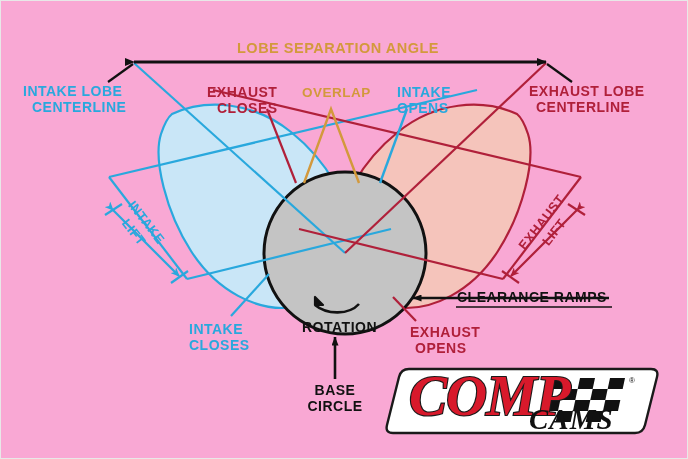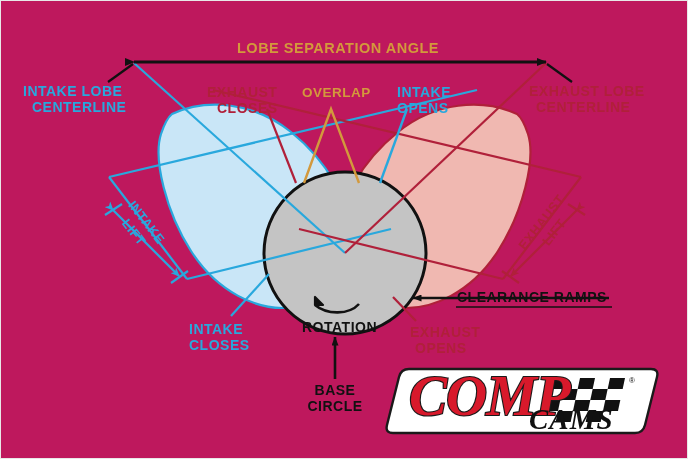--- a/index.html
+++ b/index.html
@@ -7,21 +7,21 @@
     background: #ffffff;
   }
   body {
     width: 688px; height: 459px;
     font-family: "Liberation Sans", sans-serif;
     overflow: hidden;
   }
   #stage {
     position: relative;
     width: 688px; height: 459px;
-    background: #be185d;
+    background: #f9a8d4;
     box-sizing: border-box;
     border: 1px solid #e8e8e8;
     overflow: hidden;
   }
   svg#diagram { position:absolute; left:0; top:0; width:688px; height:459px; display:block; }
   .lbl { font-family:"Liberation Sans", sans-serif; font-weight:bold; letter-spacing:0.5px; }
   .lbl-blue { fill:#29a8dd; }
   .lbl-red  { fill:#b0203a; }
   .lbl-org  { fill:#d3993c; }
   .lbl-blk  { fill:#111111; }

